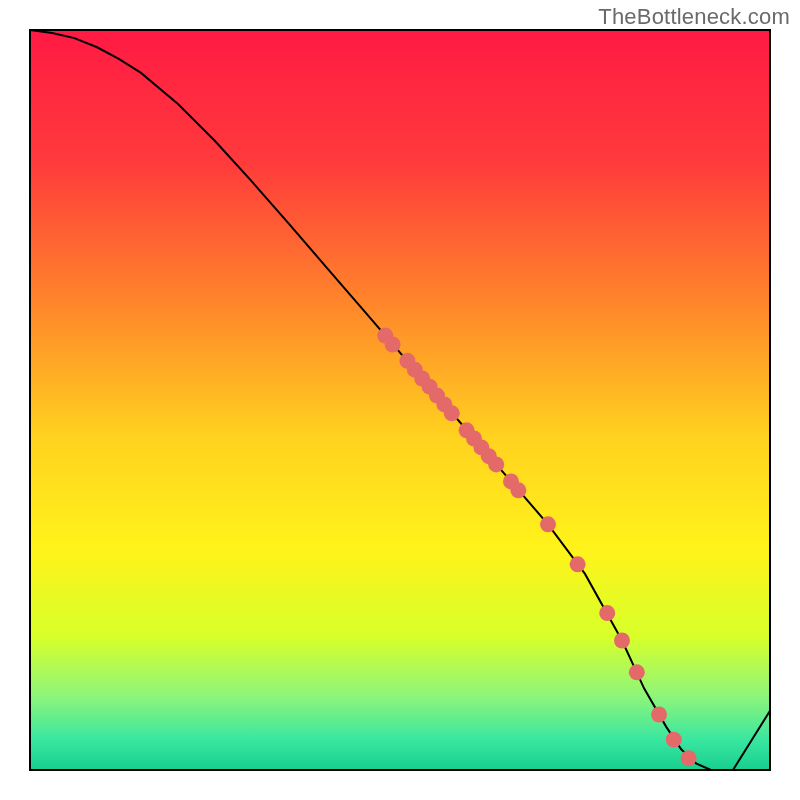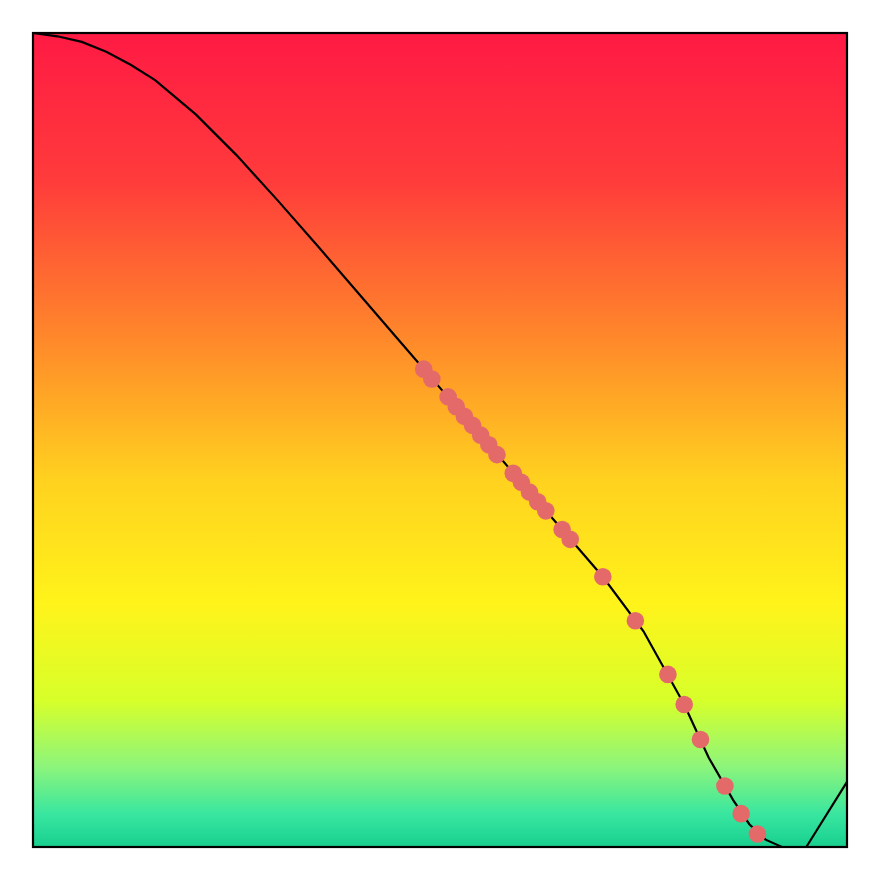--- a/index.html
+++ b/index.html
@@ -74,13 +74,14 @@
         <circle cx="548.0" cy="524.3" r="8" fill="#e46a6a"></circle>
         <circle cx="577.6" cy="564.3" r="8" fill="#e46a6a"></circle>
         <circle cx="607.2" cy="613.1" r="8" fill="#e46a6a"></circle>
         <circle cx="622.0" cy="640.5" r="8" fill="#e46a6a"></circle>
         <circle cx="636.8" cy="672.3" r="8" fill="#e46a6a"></circle>
         <circle cx="659.0" cy="714.5" r="8" fill="#e46a6a"></circle>
         <circle cx="673.8" cy="739.7" r="8" fill="#e46a6a"></circle>
         <circle cx="688.6" cy="758.2" r="8" fill="#e46a6a"></circle>
       </g>
   </svg>
+  <div class="watermark">TheBottleneck.com</div>
 </div>
 
 </body></html>

